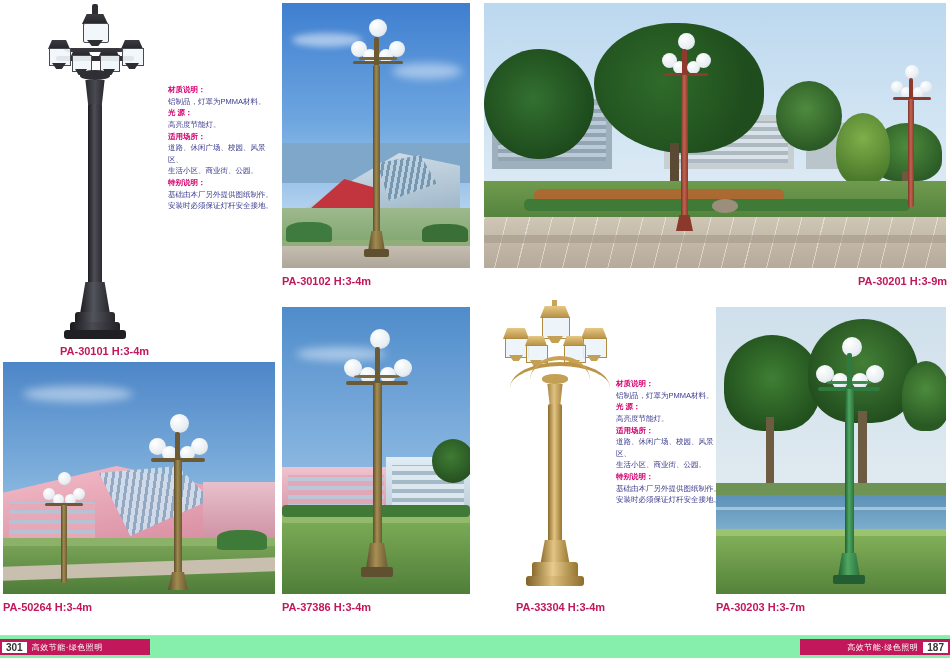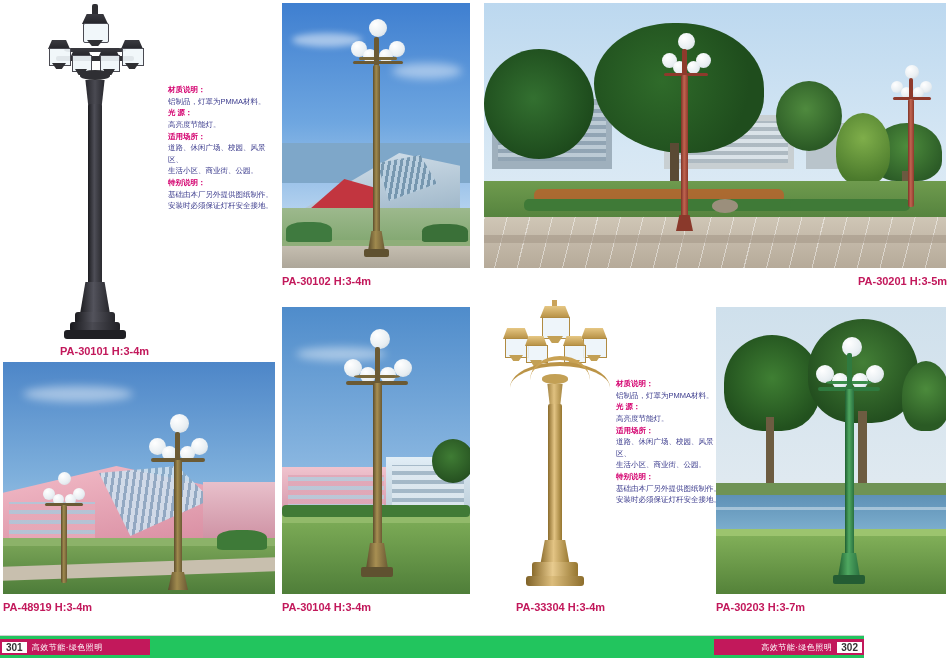--- a/index.html
+++ b/index.html
@@ -24,21 +24,21 @@
   .pole{position:absolute;border-radius:2px;}
   .globe{position:absolute;border-radius:50%;background:radial-gradient(circle at 35% 30%,#ffffff,#e8eef2 60%,#c9d3da 100%);}
   .arm{position:absolute;border-radius:2px;}
 
   
   .spec{position:absolute;font-size:7.5px;line-height:1.55;color:#b8006b;width:108px;}
   .spec .hd{color:#d4006f;font-weight:bold;}
   .spec .bd{color:#3a3a8c;}
 
   
-  .footer{position:absolute;left:0;bottom:0;width:864px;height:22px;border-top:1px solid #cfcfcf;background:#22c55e;}
+  .footer{position:absolute;left:0;bottom:0;width:950px;height:22px;border-top:1px solid #cfcfcf;background:#86efac;}
   .fl{position:absolute;left:0;top:0;height:22px;display:flex;align-items:center;}
   .fr{position:absolute;right:0;top:0;height:22px;display:flex;align-items:center;}
   .pg{background:#ffffff;color:#333;font-size:10px;font-weight:bold;padding:0 4px;}
   .ftxt{font-size:8px;color:#a30057;padding:0 5px;letter-spacing:.5px;}
 </style>
 </head>
 <body>
 
 <div class="page">
 
@@ -184,21 +184,21 @@
       <div class="globe" style="left:15px;top:0px;width:14px;height:14px;"></div>
       <div class="globe" style="left:1px;top:16px;width:12px;height:12px;"></div>
       <div class="globe" style="left:30px;top:16px;width:12px;height:12px;"></div>
       <div class="globe" style="left:11px;top:22px;width:11px;height:11px;"></div>
       <div class="globe" style="left:23px;top:22px;width:11px;height:11px;"></div>
       <div class="arm" style="left:3px;top:32px;width:38px;height:3px;background:#8e3a2c;"></div>
       <div class="pole" style="left:19px;top:13px;width:4px;height:22px;background:#8e3a2c;"></div>
       <div class="pole" style="left:18px;top:34px;width:6px;height:108px;background:linear-gradient(90deg,#7d3327,#c06450 45%,#8e3a2c);"></div>
     </div>
   </div>
-  <div class="cap" style="left:858px;top:275px;">PA-30201 H:3-5m</div>
+  <div class="cap" style="left:858px;top:275px;">PA-30201 H:3-9m</div>
 
   <div class="photo" style="left:3px;top:362px;width:272px;height:232px;">
     <div class="sky-grad" style="background:linear-gradient(#4d86c8 0%,#7fb0dc 50%,#c9dcee 100%);"></div>
     <div style="position:absolute;left:20px;top:24px;width:110px;height:16px;background:rgba(255,255,255,.45);border-radius:50%;filter:blur(4px);"></div>
 
     <div style="position:absolute;left:0px;top:104px;width:210px;height:74px;background:linear-gradient(170deg,#f3bcc8,#d98fa3);clip-path:polygon(0 36%,54% 0,100% 28%,100% 100%,0 100%);"></div>
     <div style="position:absolute;left:96px;top:104px;width:112px;height:70px;background:repeating-linear-gradient(98deg,#8aa9c4 0 3px,#cfe0ee 3px 7px);clip-path:polygon(0 10%,70% 0,100% 48%,28% 100%);opacity:.9;"></div>
     <div style="position:absolute;left:6px;top:140px;width:86px;height:38px;background:repeating-linear-gradient(0deg,#e7a9b8 0 6px,#b0c6d8 6px 10px);opacity:.9;"></div>
     <div style="position:absolute;left:200px;top:120px;width:72px;height:56px;background:linear-gradient(#e8c0cb,#cf93a5);"></div>
 
@@ -224,21 +224,21 @@
     <div style="position:absolute;left:36px;top:110px;width:50px;height:116px;">
       <div class="globe" style="left:19px;top:0px;width:13px;height:13px;"></div>
       <div class="globe" style="left:4px;top:16px;width:12px;height:12px;"></div>
       <div class="globe" style="left:34px;top:16px;width:12px;height:12px;"></div>
       <div class="globe" style="left:14px;top:22px;width:11px;height:11px;"></div>
       <div class="globe" style="left:26px;top:22px;width:11px;height:11px;"></div>
       <div class="arm" style="left:6px;top:31px;width:38px;height:3px;background:#6b5a34;"></div>
       <div class="pole" style="left:22px;top:33px;width:6px;height:78px;background:linear-gradient(90deg,#5c4d2c,#a08a4e 45%,#6b5a34);"></div>
     </div>
   </div>
-  <div class="cap" style="left:3px;top:601px;">PA-48919 H:3-4m</div>
+  <div class="cap" style="left:3px;top:601px;">PA-50264 H:3-4m</div>
 
   <div class="photo" style="left:282px;top:307px;width:188px;height:287px;">
     <div class="sky-grad" style="background:linear-gradient(#4f8ccb 0%,#89b6e0 55%,#cfe0ee 100%);"></div>
     <div style="position:absolute;left:14px;top:40px;width:90px;height:14px;background:rgba(255,255,255,.45);border-radius:50%;filter:blur(4px);"></div>
 
     <div style="position:absolute;left:0;top:160px;width:110px;height:52px;background:linear-gradient(#f0c3ce,#d293a6);"></div>
     <div style="position:absolute;left:6px;top:168px;width:96px;height:38px;background:repeating-linear-gradient(0deg,#e0a7b7 0 5px,#b7cada 5px 9px);opacity:.9;"></div>
     <div style="position:absolute;left:104px;top:150px;width:84px;height:62px;background:linear-gradient(#e2eef6,#b6c9d6);"></div>
     <div style="position:absolute;left:110px;top:158px;width:72px;height:46px;background:repeating-linear-gradient(0deg,#9db2c2 0 4px,#dfe9f0 4px 9px);opacity:.85;"></div>
 
@@ -255,21 +255,21 @@
       <div class="globe" style="left:20px;top:38px;width:16px;height:16px;"></div>
       <div class="globe" style="left:40px;top:38px;width:16px;height:16px;"></div>
       <div class="arm" style="left:6px;top:52px;width:62px;height:4px;background:#6b5a34;"></div>
       <div class="arm" style="left:14px;top:46px;width:46px;height:3px;background:#7c6a3c;border-radius:40px/10px;"></div>
       <div class="pole" style="left:35px;top:18px;width:5px;height:36px;background:#6b5a34;"></div>
       <div class="pole" style="left:33px;top:54px;width:9px;height:168px;background:linear-gradient(90deg,#5c4d2c,#a88f52 45%,#6b5a34);"></div>
       <div style="position:absolute;left:26px;top:214px;width:22px;height:26px;background:linear-gradient(90deg,#5c4d2c,#a88f52 45%,#6b5a34);clip-path:polygon(18% 0,82% 0,100% 100%,0 100%);"></div>
       <div style="position:absolute;left:21px;top:238px;width:32px;height:10px;background:#5f5130;border-radius:2px;"></div>
     </div>
   </div>
-  <div class="cap" style="left:282px;top:601px;">PA-30104 H:3-4m</div>
+  <div class="cap" style="left:282px;top:601px;">PA-37386 H:3-4m</div>
 
   <div style="position:absolute;left:492px;top:300px;width:136px;height:292px;">
 
     <div style="position:absolute;left:45px;top:0px;width:36px;height:46px;">
       <div style="position:absolute;left:15px;top:0;width:5px;height:7px;background:#caa35a;"></div>
       <div style="position:absolute;left:3px;top:6px;width:30px;height:12px;background:linear-gradient(#e6c784,#b58f43);clip-path:polygon(16% 0,84% 0,100% 100%,0 100%);"></div>
       <div style="position:absolute;left:5px;top:17px;width:26px;height:20px;background:rgba(236,244,250,.9);border:1px solid #b08b42;"></div>
       <div style="position:absolute;left:10px;top:36px;width:16px;height:7px;background:#c3a055;clip-path:polygon(0 0,100% 0,70% 100%,30% 100%);"></div>
     </div>
 
@@ -357,18 +357,18 @@
   <div class="footer">
     <div class="fl">
       <div style="width:150px;height:16px;background:#c2185b;display:flex;align-items:center;">
         <span class="pg" style="background:#ffffff;margin-left:2px;">301</span>
         <span class="ftxt" style="color:#ffffff;">高效节能·绿色照明</span>
       </div>
     </div>
     <div class="fr">
       <div style="width:150px;height:16px;background:#c2185b;display:flex;align-items:center;justify-content:flex-end;">
         <span class="ftxt" style="color:#ffffff;">高效节能·绿色照明</span>
-        <span class="pg" style="background:#ffffff;margin-right:2px;">302</span>
+        <span class="pg" style="background:#ffffff;margin-right:2px;">187</span>
       </div>
     </div>
   </div>
 
 </div>
 
 </body></html>

